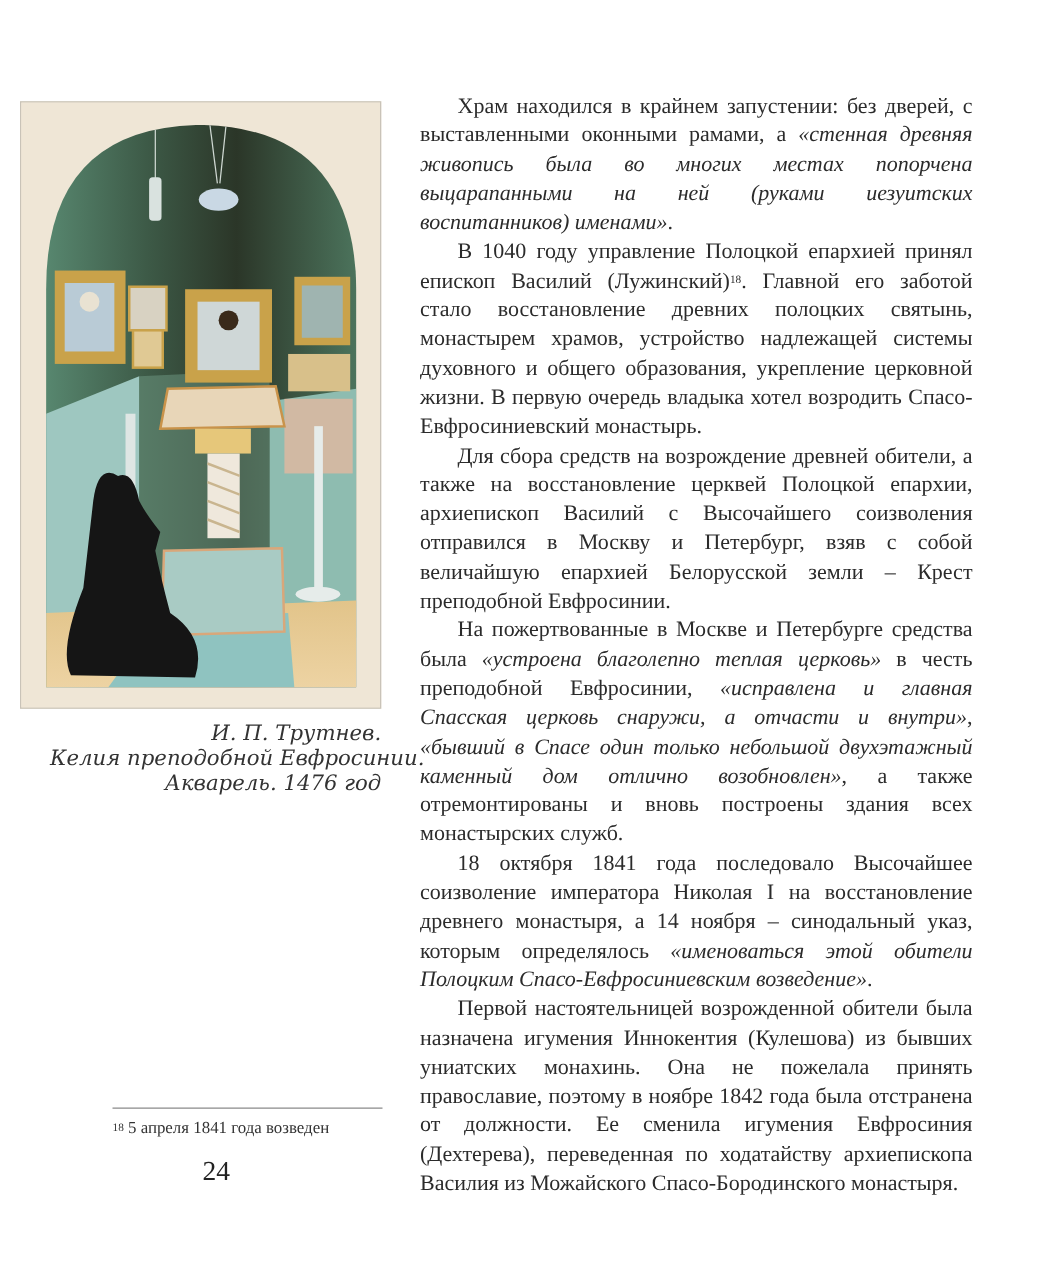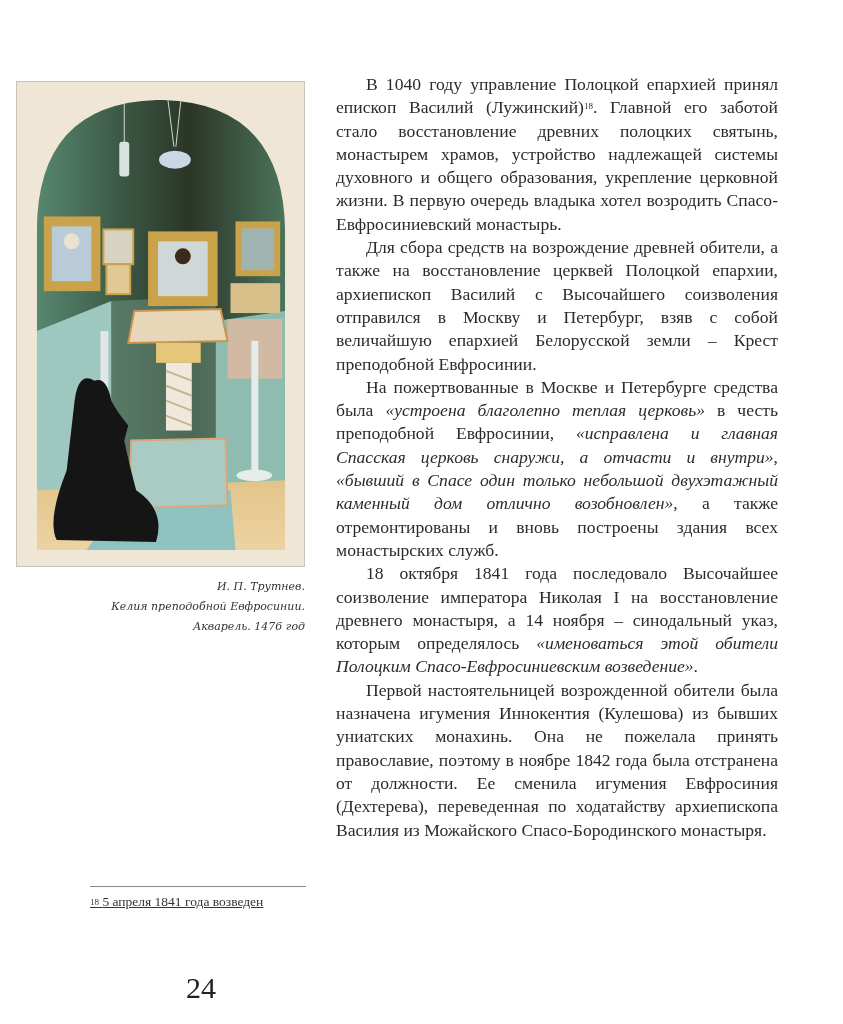--- a/index.html
+++ b/index.html
@@ -7,40 +7,40 @@
     width: 843px; height: 1024px; background: #ffffff; position: relative; overflow: hidden;
     font-family: "DejaVu Serif", "Liberation Serif", serif; color: #2a2a2a;
   }
   .illustration {
     position: absolute; left: 16px; top: 81px; width: 289px; height: 486px;
     background: #efe6d6; border: 1px solid #c9c3b8; box-sizing: border-box;
   }
   .illustration svg { display: block; width: 100%; height: 100%; }
   .caption {
     position: absolute; left: 40px; top: 577px; width: 265px; text-align: right;
-    font-family: "DejaVu Serif", serif; font-style: italic; font-size: 11px; line-height: 20px; color: #333;
+    font-family: "DejaVu Serif", serif; font-style: italic; font-size: 17px; line-height: 20px; color: #333;
   }
   .caption div { white-space: nowrap; }
   .main-text {
     position: absolute; left: 336px; top: 73px; width: 442px;
     font-family: "Liberation Serif", serif; font-size: 17.6px; line-height: 23.3px; color: #2b2b2b;
   }
   .main-text p { margin: 0; text-align: justify; text-indent: 30px; hyphens: manual; }
   .main-text em { font-style: italic; }
   .main-text sup { font-size: 9px; vertical-align: top; position: relative; top: -1px; }
   .fn-rule { position: absolute; left: 90px; top: 886px; width: 216px; height: 1px; background: #8a8a8a; }
   .footnote {
     position: absolute; left: 90px; top: 893px; width: 220px;
-    font-family: "Liberation Serif", serif; font-size: 13.5px; line-height: 18px; color: #333; text-decoration: underline;
+    font-family: "Liberation Serif", serif; font-size: 13.5px; line-height: 18px; color: #333;
   }
   .footnote .fn-num { font-size: 9px; vertical-align: top; }
   .footnote .fn-line2 { padding-left: 15px; }
   .page-number {
-    position: absolute; left: 162px; top: 971px;
-    font-family: "Liberation Serif", serif; font-size: 30px; color: #222; margin-left: 24px;
+    position: absolute; left: 162px; top: 924px;
+    font-family: "Liberation Serif", serif; font-size: 22px; color: #222;
   }
 </style>
 </head>
 <body>
 
 <div class="illustration">
   <svg viewBox="0 0 289 486" preserveAspectRatio="none">
     <defs>
       <clipPath id="arch">
         <path d="M20 470 L20 150 Q20 20 144 18 Q268 20 270 150 L270 470 Z"></path>
@@ -105,20 +105,21 @@
   </svg>
 </div>
 
 <div class="caption">
   <div>И. П. Трутнев.</div>
   <div>Келия преподобной Евфросинии.</div>
   <div>Акварель. 1476 год</div>
 </div>
 
 <div class="main-text">
+  <p><span>Храм находился в крайнем запустении: без дверей, с выставленными оконными рамами, а </span><em>«стенная древняя живопись была во многих местах попорчена выцарапанными на ней (руками иезуитских воспитанников) именами»</em><span>.</span></p>
   <p><span>В 1040 году управление Полоцкой епархией принял епископ Василий (Лужинский)</span><sup>18</sup><span>. Главной его заботой стало восстановление древних полоцких святынь, монастырем храмов, устройство надлежащей системы духовного и общего образования, укрепление церковной жизни. В первую очередь владыка хотел возродить Спасо-Евфросиниевский монастырь.</span></p>
   <p><span>Для сбора средств на возрождение древней обители, а также на восстановление церквей Полоцкой епархии, архиепископ Василий с Высочайшего соизволения отправился в Москву и Петербург, взяв с собой величайшую епархией Белорусской земли – Крест преподобной Евфросинии.</span></p>
   <p><span>На пожертвованные в Москве и Петербурге средства была </span><em>«устроена благолепно теплая церковь»</em><span> в честь преподобной Евфросинии, </span><em>«исправлена и главная Спасская церковь снаружи, а отчасти и внутри»</em><span>, </span><em>«бывший в Спасе один только небольшой двухэтажный каменный дом отлично возобновлен»</em><span>, а также отремонтированы и вновь построены здания всех монастырских служб.</span></p>
   <p><span>18 октября 1841 года последовало Высочайшее соизволение императора Николая I на восстановление древнего монастыря, а 14 ноября – синодальный указ, которым определялось </span><em>«именоваться этой обители Полоцким Спасо-Евфросиниевским возведение»</em><span>.</span></p>
   <p><span>Первой настоятельницей возрожденной обители была назначена игумения Иннокентия (Кулешова) из бывших униатских монахинь. Она не пожелала принять православие, поэтому в ноябре 1842 года была отстранена от должности. Ее сменила игумения Евфросиния (Дехтерева), переведенная по ходатайству архиепископа Василия из Можайского Спасо-Бородинского монастыря.</span></p>
 </div>
 
 <div class="fn-rule"></div>
 <div class="footnote">
   <div><span class="fn-num">18</span> <span>5 апреля 1841 года возведен</span></div>

